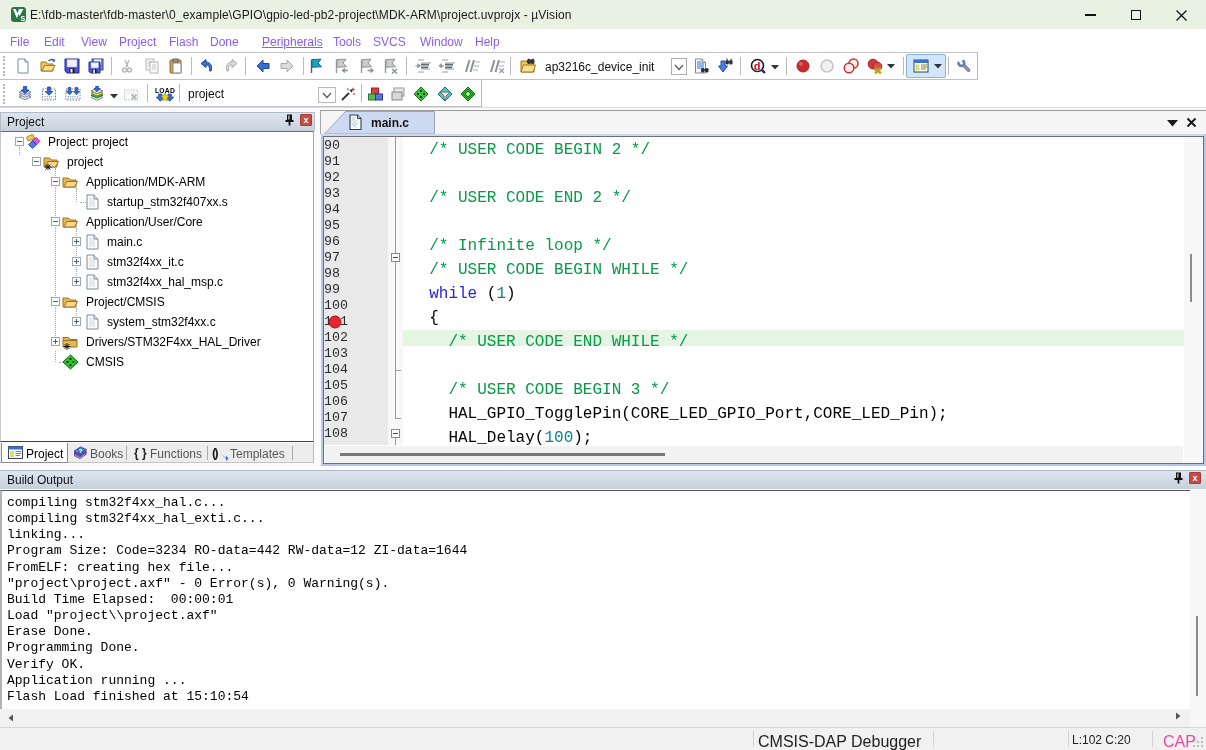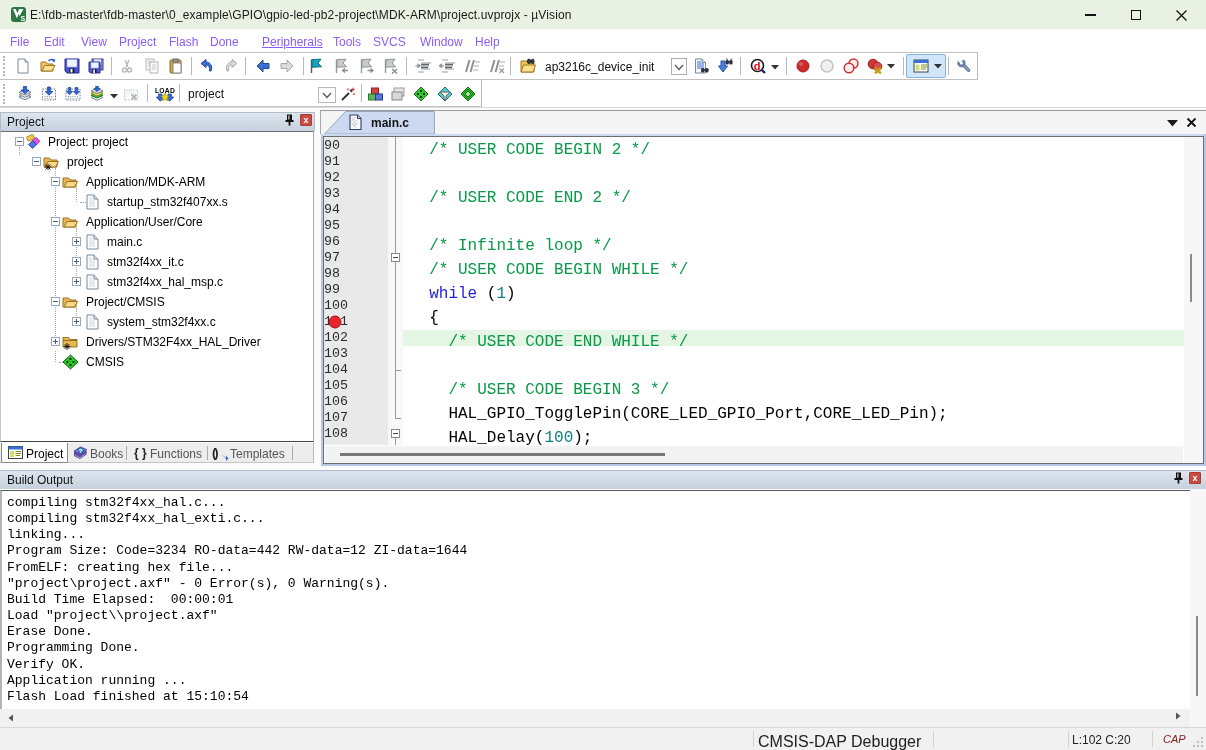--- a/index.html
+++ b/index.html
@@ -542,21 +542,21 @@
   </svg>
 <div class="ab" style="left:1190px;top:489px;width:16px;height:238px;background:#f7f7f7;"></div>
 <div class="ab" style="left:1196px;top:616px;width:2px;height:80px;background:#8a8a8a;"></div>
 <div class="ab" style="left:0;top:727px;width:1206px;height:23px;background:#f1f1f1;border-top:1px solid #d7d7d7;box-sizing:border-box;"></div>
 <div class="ab" style="left:753px;top:731px;width:1px;height:16px;background:#d2d2d2;"></div>
 <div class="ab" style="left:933px;top:731px;width:1px;height:16px;background:#d2d2d2;"></div>
 <div class="ab" style="left:1068px;top:731px;width:1px;height:16px;background:#d2d2d2;"></div>
 <div class="ab" style="left:1152px;top:731px;width:1px;height:16px;background:#d2d2d2;"></div>
 <div class="ab" style="left:758px;top:733px;font-size:16px;color:#222;">CMSIS-DAP Debugger</div>
 <div class="ab" style="left:1072px;top:733px;font-size:12px;color:#222;">L:102 C:20</div>
-<div class="ab" style="left:1163px;top:733px;font-size:11px;color:#7f1d1d;font-style:italic;">CAP</div>
+<div class="ab" style="left:1163px;top:733px;font-size:16px;color:#ec4899;">CAP</div>
 <svg class="ab" style="left:1192px;top:736px" width="12" height="12">
     <g fill="#aaa">
       <circle cx="10" cy="2" r="1"></circle>
       <circle cx="10" cy="6" r="1"></circle>
       <circle cx="10" cy="10" r="1"></circle>
       <circle cx="6" cy="6" r="1"></circle>
       <circle cx="6" cy="10" r="1"></circle>
       <circle cx="2" cy="10" r="1"></circle>
     </g>
   </svg>

